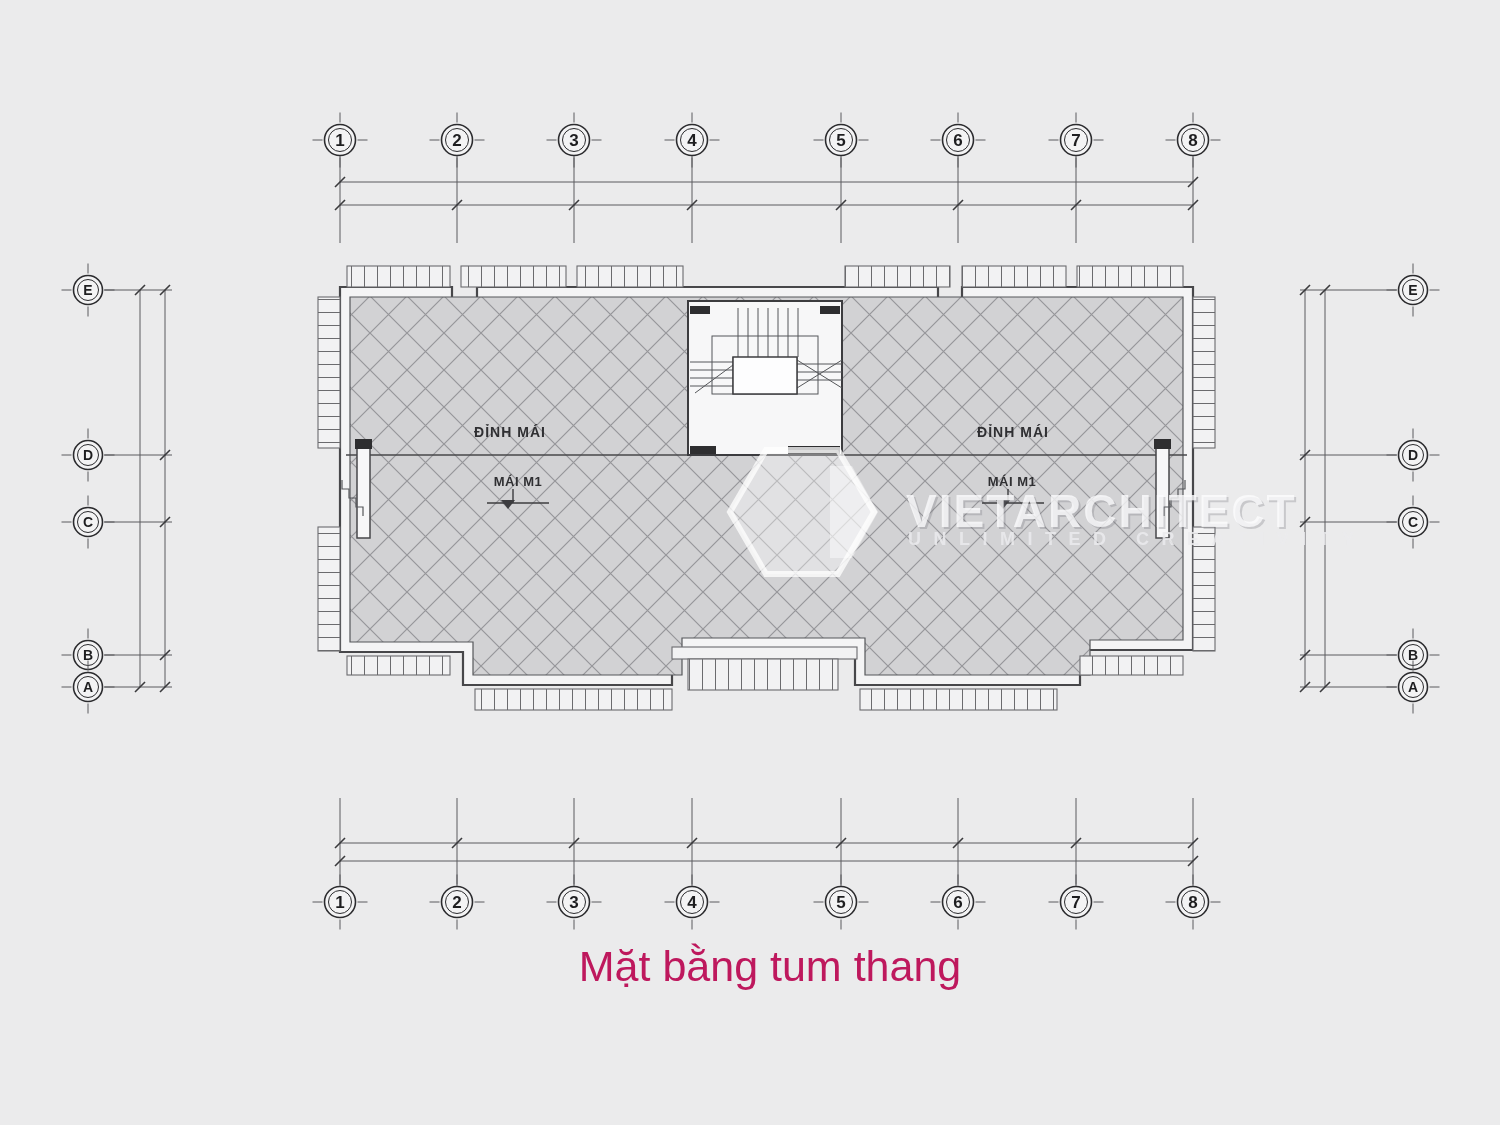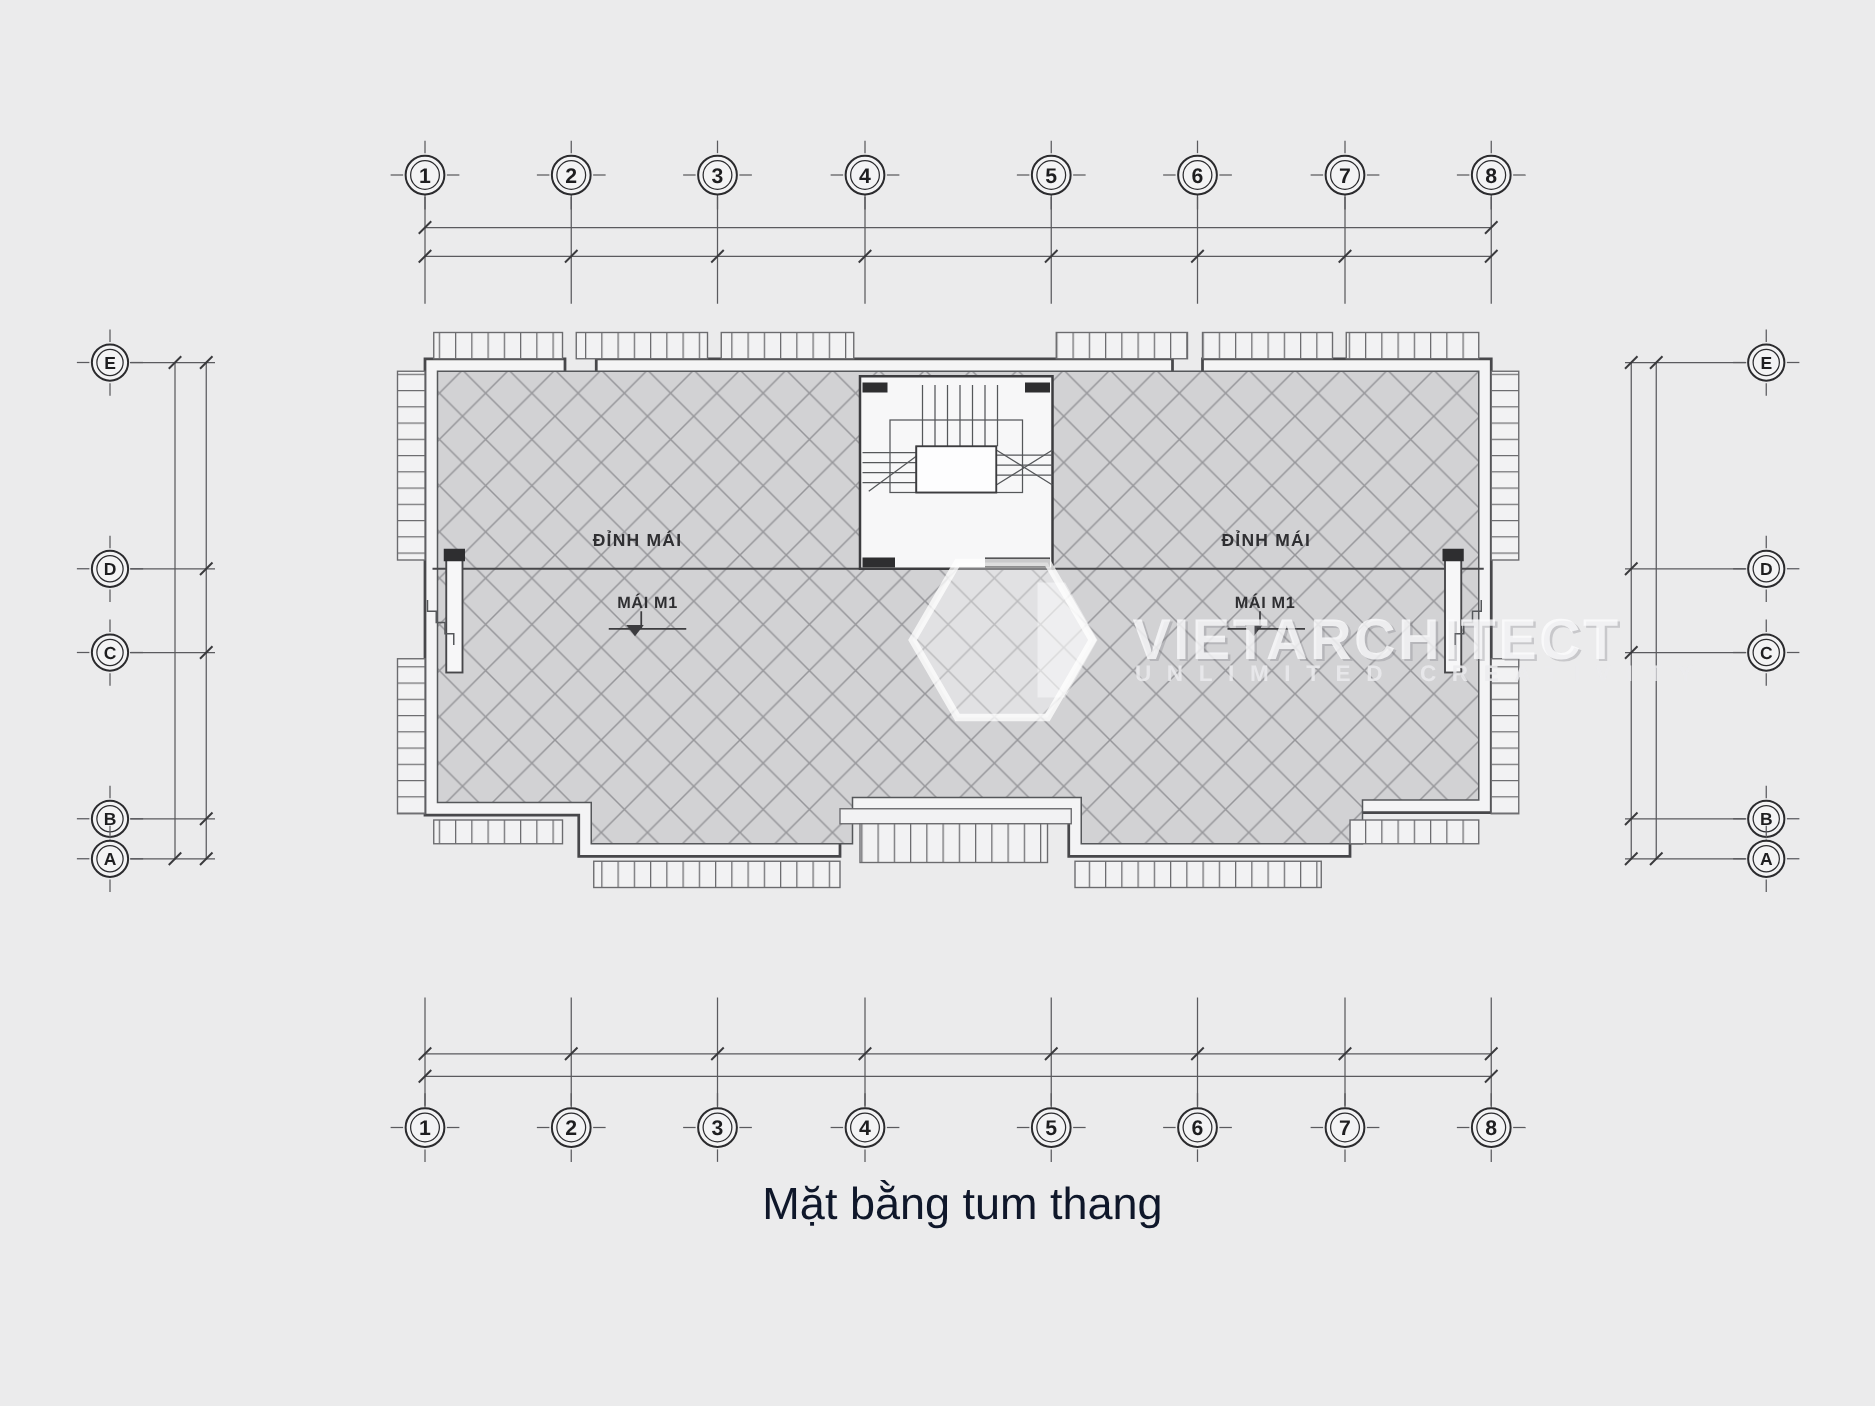--- a/index.html
+++ b/index.html
@@ -10,21 +10,21 @@
   }
   #plan-svg{position:absolute;left:0;top:0;}
   .bubble-num{font:bold 17px "Liberation Sans",sans-serif;fill:#1e1e20;}
   .bubble-letter{font:bold 14px "Liberation Sans",sans-serif;fill:#1e1e20;}
   .plan-label{font:bold 14px "Liberation Sans",sans-serif;fill:#2f2f32;letter-spacing:1px;}
   .plan-label-small{font:bold 13px "Liberation Sans",sans-serif;fill:#2f2f32;letter-spacing:0.5px;}
   .wm-brand{font:bold 46px "Liberation Sans",sans-serif;letter-spacing:2px;}
   .wm-tag{font:bold 18px "Liberation Sans",sans-serif;letter-spacing:12.5px;}
   #drawing-title{
     position:absolute;left:770px;top:942px;transform:translateX(-50%);
-    font-size:36px;color:#0f172a;white-space:nowrap;
+    font-size:43px;color:#be185d;white-space:nowrap;
   }
 </style>
 </head>
 <body>
 
 <svg id="plan-svg" width="1500" height="1125" viewBox="0 0 1500 1125">
   <defs>
     <pattern id="hatch" patternUnits="userSpaceOnUse" width="37" height="37">
       <rect width="37" height="37" fill="#d2d2d4"></rect>
       <path d="M0,0 L37,37 M37,0 L0,37" stroke="#96969a" stroke-width="1.2" fill="none"></path>

